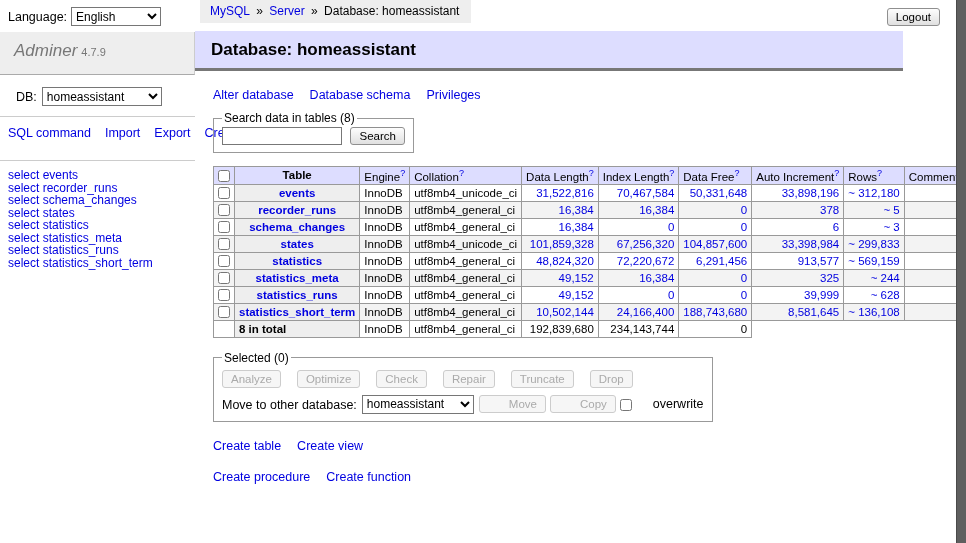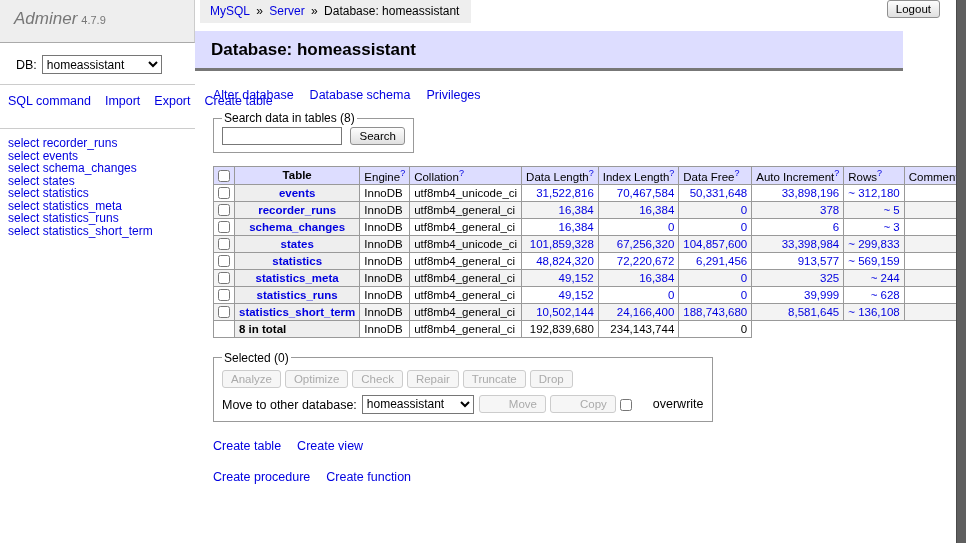--- a/index.html
+++ b/index.html
@@ -28,21 +28,21 @@
   #sb-links { padding: 8px 8px 19px; border-bottom: 1px solid #ccc; line-height: 1.28; }
   #sb-links a { margin-right: 14px; white-space: nowrap; }
   #sb-tablelinks { padding: 8px 8px; }
   #sb-tablelinks a { display: block; font-size: 12px; line-height: 1.045; white-space: nowrap; }
 
   
   #main { position: absolute; left: 195px; top: 0; width: 761px; }
   #breadcrumb { display: inline-block; background: #eee; padding: 4px 12px 5px 10px;
     margin-left: 5px; font-size: 12px; }
   #breadcrumb .sep { color: #000; margin: 0 3px; }
-  #logout-button { position: absolute; top: 0; right: 16px; }
+  #logout-button { position: absolute; top: 8px; right: 16px; }
   button { font-family: "Liberation Sans", sans-serif; font-size: 11.5px; color: #000;
     background: linear-gradient(#fdfdfd, #e0e0e0); border: 1px solid #8f8f8f;
     border-radius: 3px; padding: 2px 8px; cursor: pointer; }
   button:disabled { color: #aaa; background: #f6f6f6; border-color: #ccc; cursor: default; }
   #page-title-bar { margin-top: 8px; width: 708px; background: #ddddff;
     border-bottom: 3px solid #777; padding: 9px 16px 8px; font-size: 17px; }
 
   #content { padding: 0 0 0 18px; }
   .linkrow { margin: 17px 0 0; }
   .linkrow a { margin-right: 16px; }
@@ -68,40 +68,43 @@
   #tables-table tr.odd td { background: #f3f3f3; }
   #tables-table td.num { text-align: right; }
   #tables-table td.blank { border: none; background: #fff; }
   #tables-table tfoot th { background: #eee; text-align: left; font-weight: bold; }
   #tables-table tfoot td.num { text-align: right; }
   input[type="checkbox"] { width: 12px; height: 12px; vertical-align: middle; }
 
   
   #selected-fieldset { margin-top: 13px; min-width: 402px; }
   #selected-buttons { margin: 3px 0 7px; }
-  #selected-buttons button { margin-right: 4px; }
+  #selected-buttons button { margin-right: 16px; }
   #move-row { font-size: 12.5px; }
   #move-select { width: 112px; margin: 0 5px; }
   #move-row button { margin-right: 4px; padding-left: 29px; }
   #overwrite-label { margin-left: 21px; font-size: 12.5px; }
 </style>
 </head>
 <body>
 
 <div id="sidebar">
+  <div id="lang-row">
+    <label>Language:</label><select id="language-select"><option>English</option></select>
+  </div>
   <div id="app-band">
     <span id="app-name">Adminer</span><span id="app-version">4.7.9</span>
   </div>
   <div id="db-row">
     <label>DB:</label><select id="db-select"><option>homeassistant</option></select>
   </div>
   <div id="sb-links"><a href="#">SQL command</a><a href="#">Import</a><a href="#">Export</a><a href="#">Create table</a></div>
   <div id="sb-tablelinks">
+      <a href="#">select events</a>
       <a href="#">select recorder_runs</a>
-      <a href="#">select events</a>
       <a href="#">select schema_changes</a>
       <a href="#">select states</a>
       <a href="#">select statistics</a>
       <a href="#">select statistics_meta</a>
       <a href="#">select statistics_runs</a>
       <a href="#">select statistics_short_term</a>
     </div>
 </div>
 
 <div id="main">

